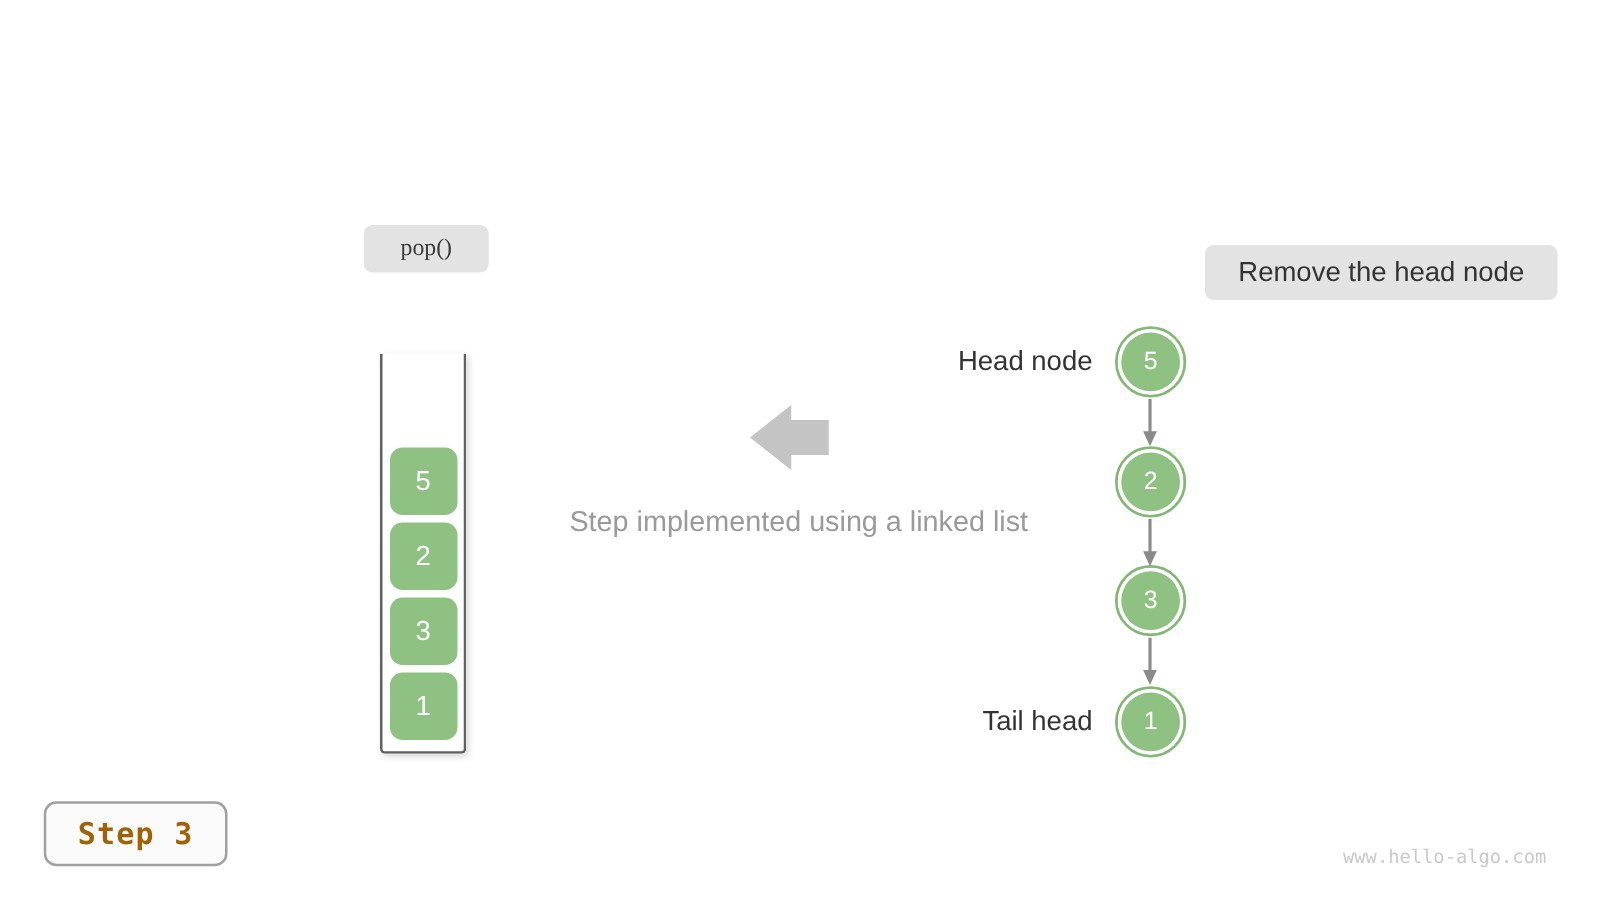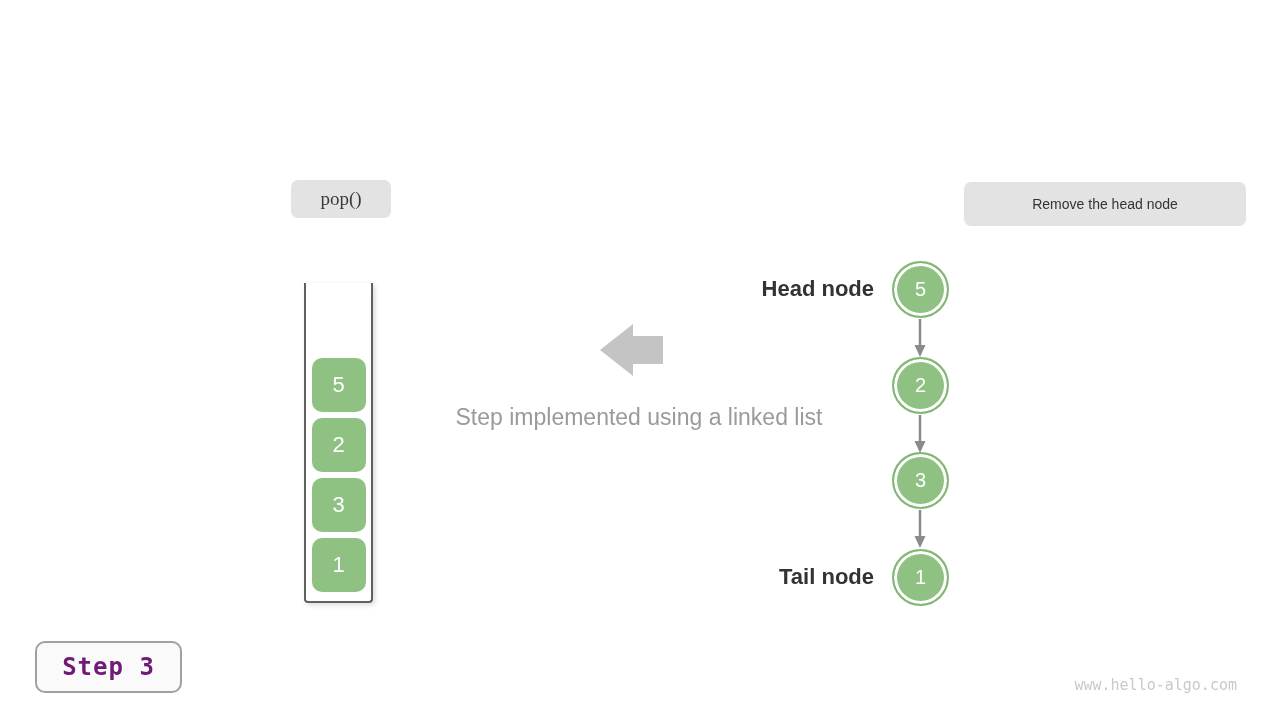--- a/index.html
+++ b/index.html
@@ -26,23 +26,23 @@
     justify-content: center;
     color: #3a3a3a;
   }
   .pill-op {
     left: 291px; top: 180px;
     width: 100px; height: 38px;
     font-family: Liberation Serif, serif;
     font-size: 19px;
   }
   .pill-desc {
-    left: 964px; top: 182px;
+    left: 964px; top: 196px;
     width: 282px; height: 44px;
-    font-size: 14px;
+    font-size: 22px;
     color: #333333;
   }
 
   
   .stack-box {
     position: absolute;
     left: 304px; top: 283px;
     width: 69px; height: 320px;
     box-sizing: border-box;
     border-left: 2px solid #606060;
@@ -103,41 +103,41 @@
   }
   .ll-arrow {
     position: absolute;
     left: 912px;
   }
 
   .side-label {
     position: absolute;
     right: 406px;
     font-size: 22px;
-    font-weight: bold;
+    font-weight: normal;
     color: #333333;
     white-space: nowrap;
   }
 
   
   .step-badge {
     position: absolute;
     left: 35px; top: 641px;
     width: 147px; height: 52px;
     box-sizing: border-box;
     background: #fafafa;
     border: 2px solid #a0a0a0;
     border-radius: 10px;
     display: flex;
     align-items: center;
     justify-content: center;
     font-family: "DejaVu Sans Mono", monospace;
     font-size: 24px;
     font-weight: bold;
-    color: #701a75;
+    color: #a16207;
     letter-spacing: 1px;
   }
 
   .watermark {
     position: absolute;
     right: 43px; top: 676px;
     font-family: "DejaVu Sans Mono", monospace;
     font-size: 15px;
     color: #c9c9c9;
     margin-left: 47px;
@@ -181,21 +181,21 @@
   <svg class="ll-arrow" style="top:415px" width="16" height="38" viewBox="0 0 16 38">
     <line x1="8" y1="0" x2="8" y2="27" stroke="#8a8a8a" stroke-width="2.5"></line>
     <polygon points="2.5,26 13.5,26 8,38" fill="#8a8a8a"></polygon>
   </svg>
   <svg class="ll-arrow" style="top:510px" width="16" height="38" viewBox="0 0 16 38">
     <line x1="8" y1="0" x2="8" y2="27" stroke="#8a8a8a" stroke-width="2.5"></line>
     <polygon points="2.5,26 13.5,26 8,38" fill="#8a8a8a"></polygon>
   </svg>
 
   <div class="side-label" style="top:276px">Head node</div>
-  <div class="side-label" style="top:564px">Tail node</div>
+  <div class="side-label" style="top:564px">Tail head</div>
 
   <div class="step-badge">
     <span>Step 3</span>
   </div>
 
   <div class="watermark">www.hello-algo.com</div>
 
 </div>
 
 </body></html>

